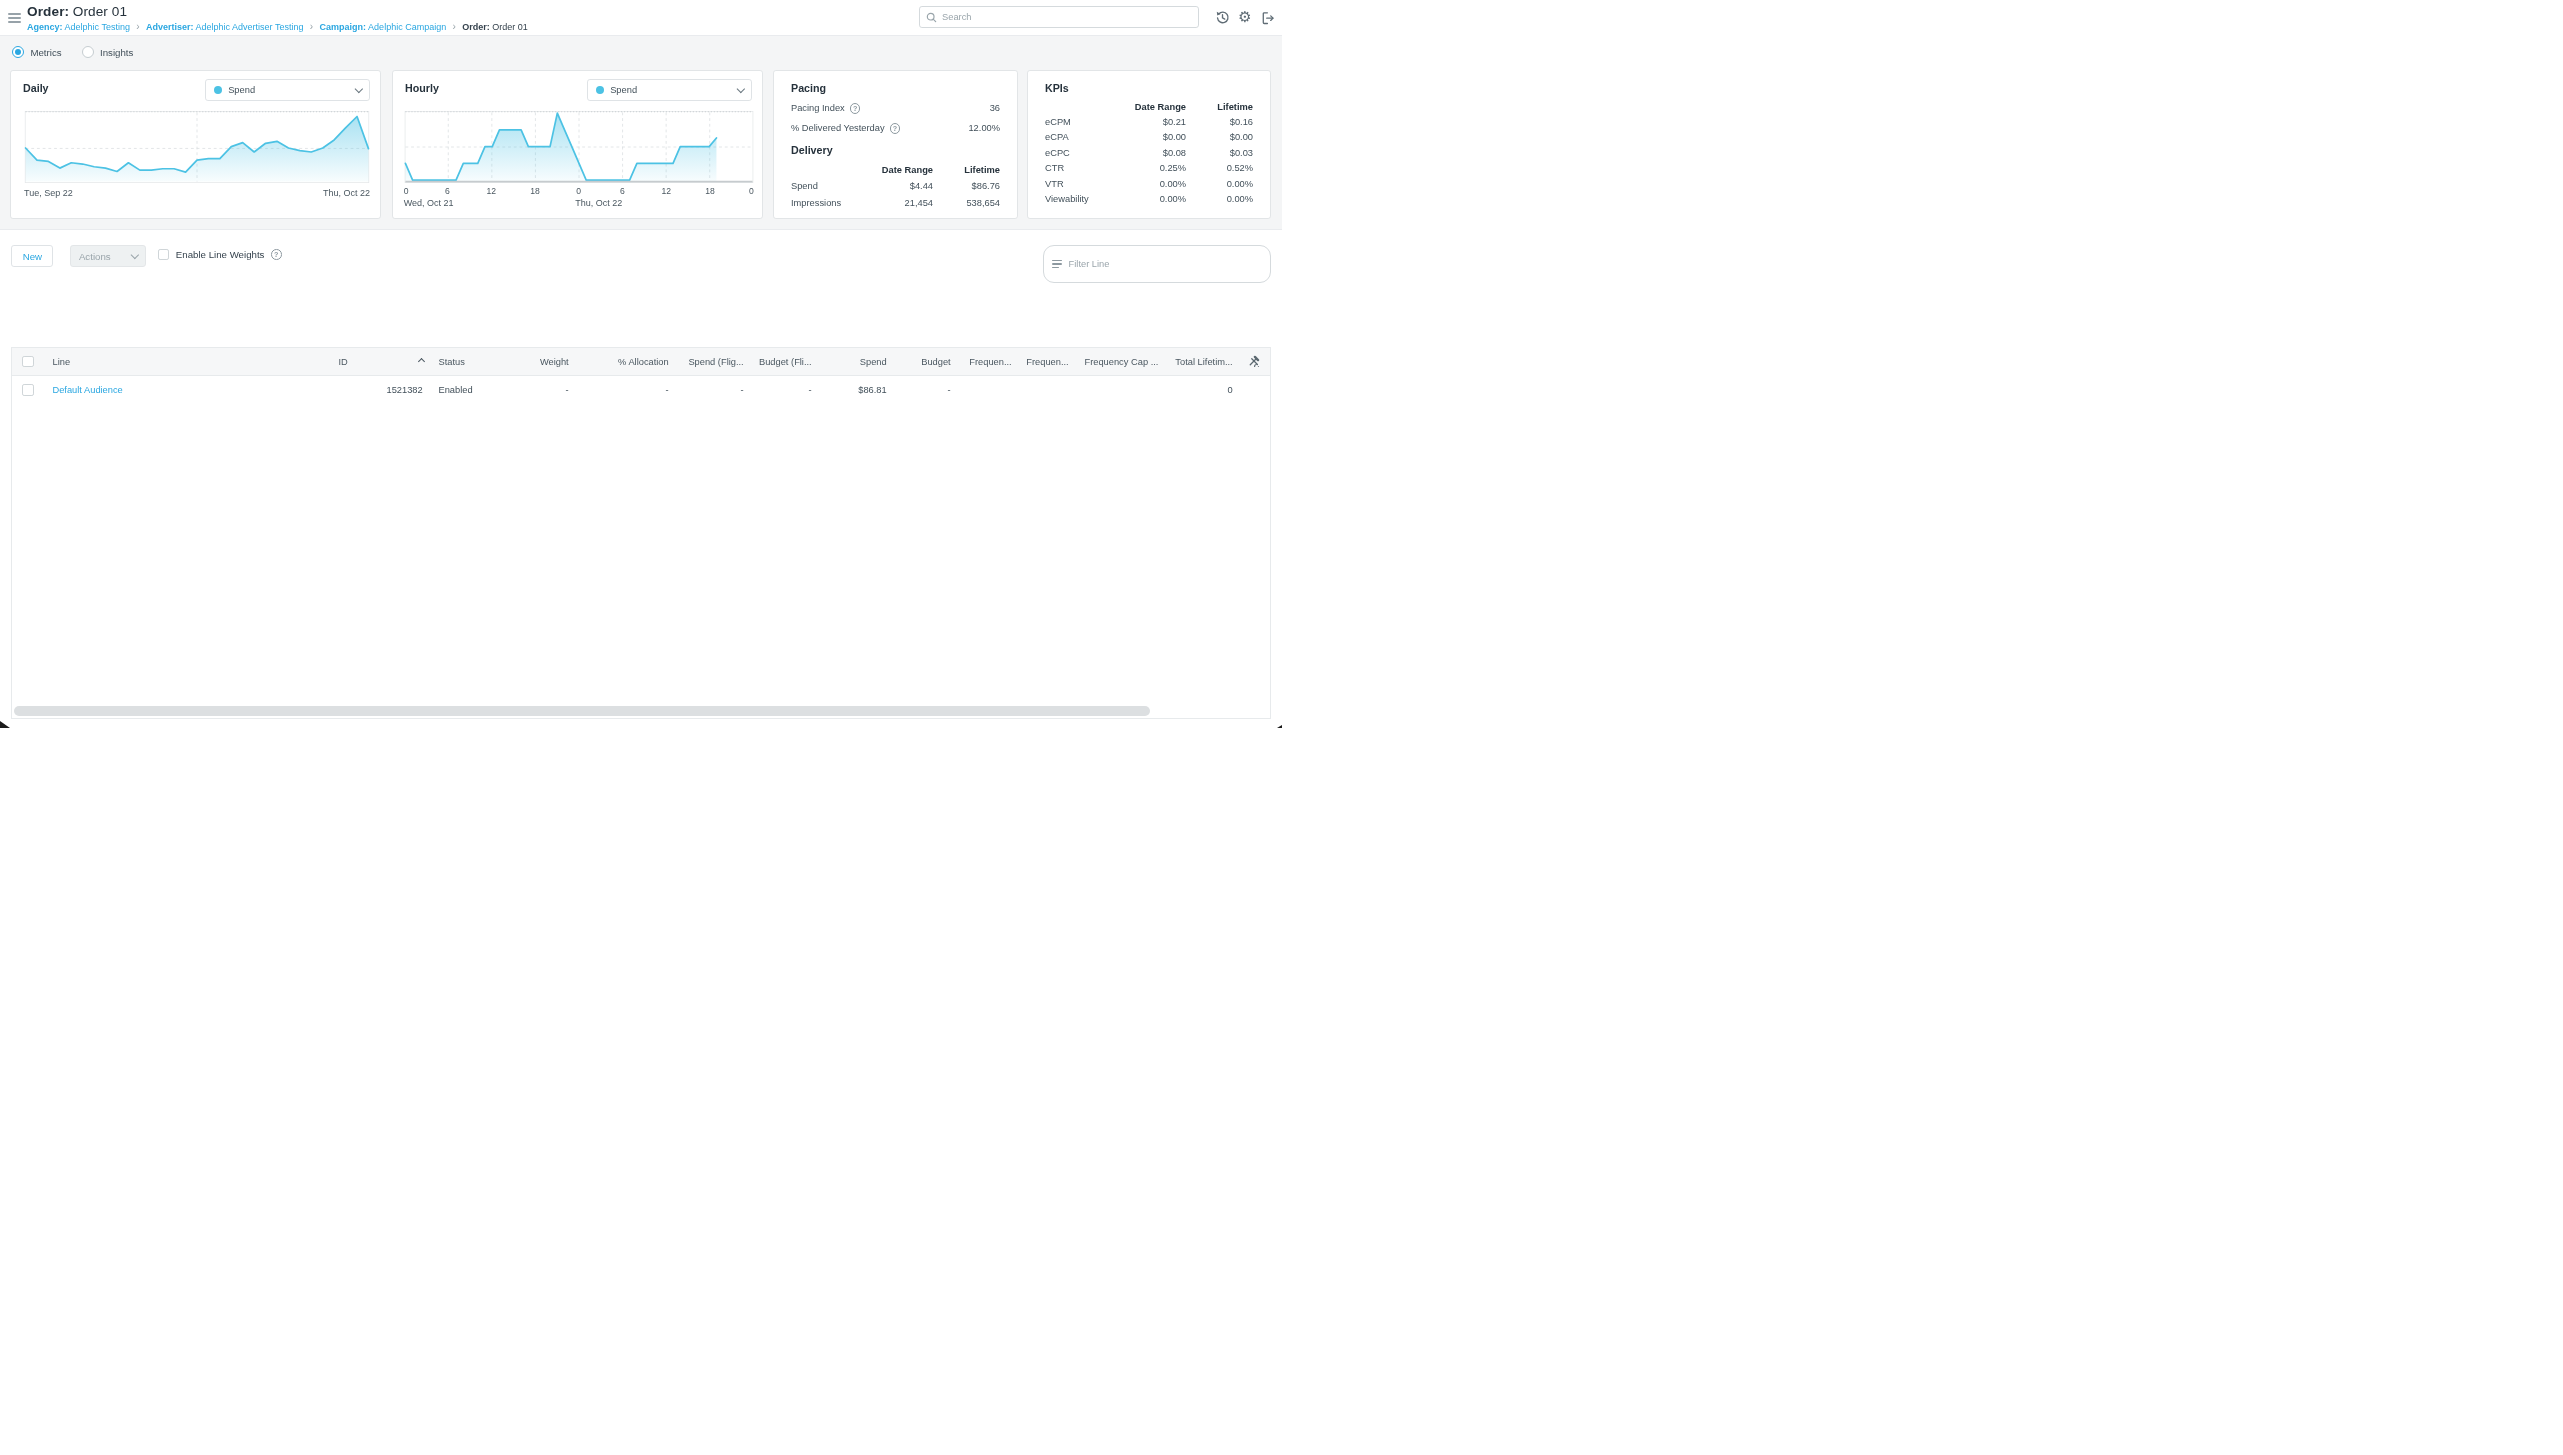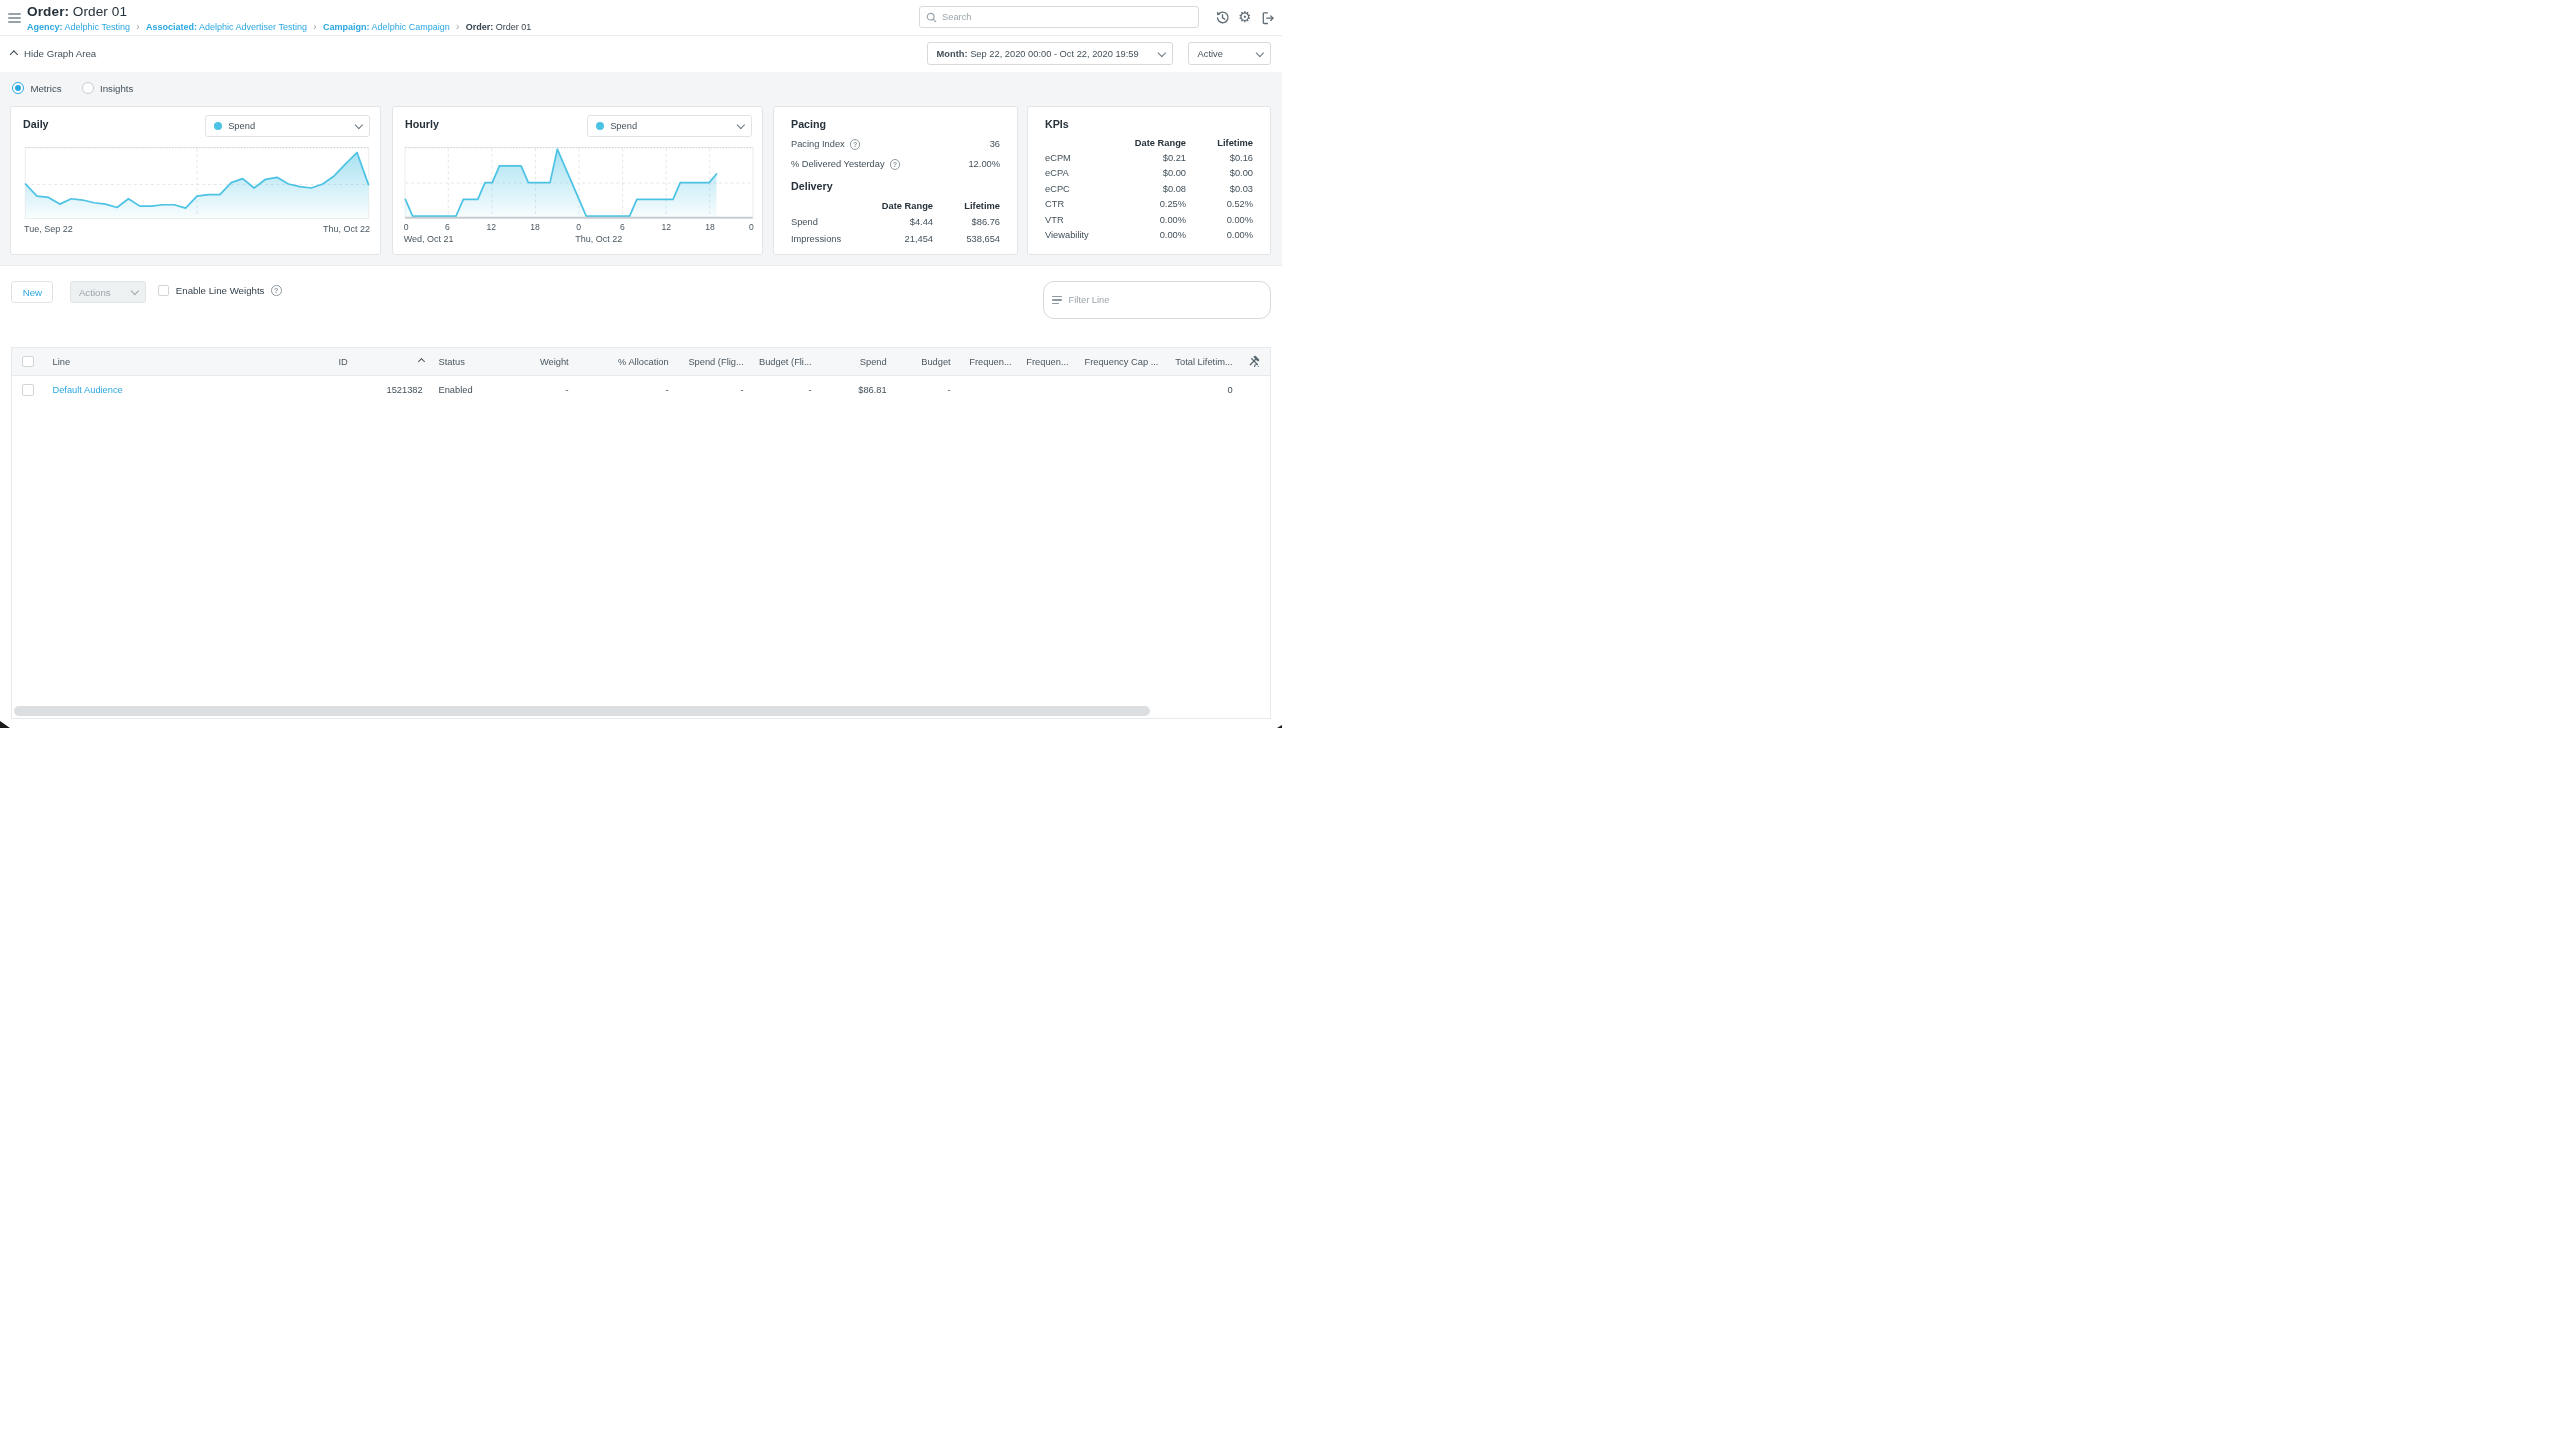--- a/index.html
+++ b/index.html
@@ -127,21 +127,21 @@
     <div class="hamburger">
         <span></span>
         <span></span>
         <span></span>
       </div>
     <div class="titleblock">
       <div class="page-title"><span>Order:</span><span class="tv">Order 01</span></div>
       <nav class="breadcrumb">
           <span class="crumb link"><b>Agency:</b> Adelphic Testing</span>
           <span class="crumb-sep">›</span>
-          <span class="crumb link"><b>Associated:</b> Adelphic Advertiser Testing</span>
+          <span class="crumb link"><b>Advertiser:</b> Adelphic Advertiser Testing</span>
           <span class="crumb-sep">›</span>
           <span class="crumb link"><b>Campaign:</b> Adelphic Campaign</span>
           <span class="crumb-sep">›</span>
           <span class="crumb current"><b>Order:</b> Order 01</span>
         </nav>
     </div>
     <div class="search">
       <svg width="10.7" height="10.7" viewBox="0 0 16 16">
           <circle cx="7" cy="7" r="5" fill="none" stroke="#9aa5ab" stroke-width="1.8"></circle>
           <line x1="10.7" y1="10.7" x2="14.5" y2="14.5" stroke="#9aa5ab" stroke-width="1.8" stroke-linecap="round"></line>
@@ -162,35 +162,20 @@
       <span class="tico">
         <svg width="14.3" height="14.3" viewBox="0 0 20 20">
             <path d="M9 2.5 H4.5 a1.3 1.3 0 0 0 -1.3 1.3 V16.2 a1.3 1.3 0 0 0 1.3 1.3 H9" fill="none" stroke="#5f6c75" stroke-width="1.8" stroke-linecap="round"></path>
             <line x1="8" y1="10" x2="16.6" y2="10" stroke="#5f6c75" stroke-width="1.8" stroke-linecap="round"></line>
             <path d="M13.6 6.8 L16.8 10 L13.6 13.2" fill="none" stroke="#5f6c75" stroke-width="1.8" stroke-linecap="round" stroke-linejoin="round"></path>
           </svg>
       </span>
     </div>
   </header>
 
-  <div class="subbar">
-    <div class="hidegraph">
-      <span class="chev up dark"></span>
-      <span>Hide Graph Area</span>
-    </div>
-    <div class="dd date-dd">
-      <b>Month:</b>&nbsp;<span>Sep 22, 2020 00:00 - Oct 22, 2020 19:59</span>
-      <span class="grow"></span><span class="chev down"></span>
-    </div>
-    <div class="dd status-dd">
-      <span>Active</span>
-      <span class="grow"></span>
-        <span class="chev down"></span>
-    </div>
-  </div>
 
   <section class="grapharea">
     <div class="radios">
         <div class="radio sel">
           <div class="rdot"></div>
           <span>Metrics</span>
         </div>
         <div class="radio">
           <div class="rdot"></div>
           <span>Insights</span>

